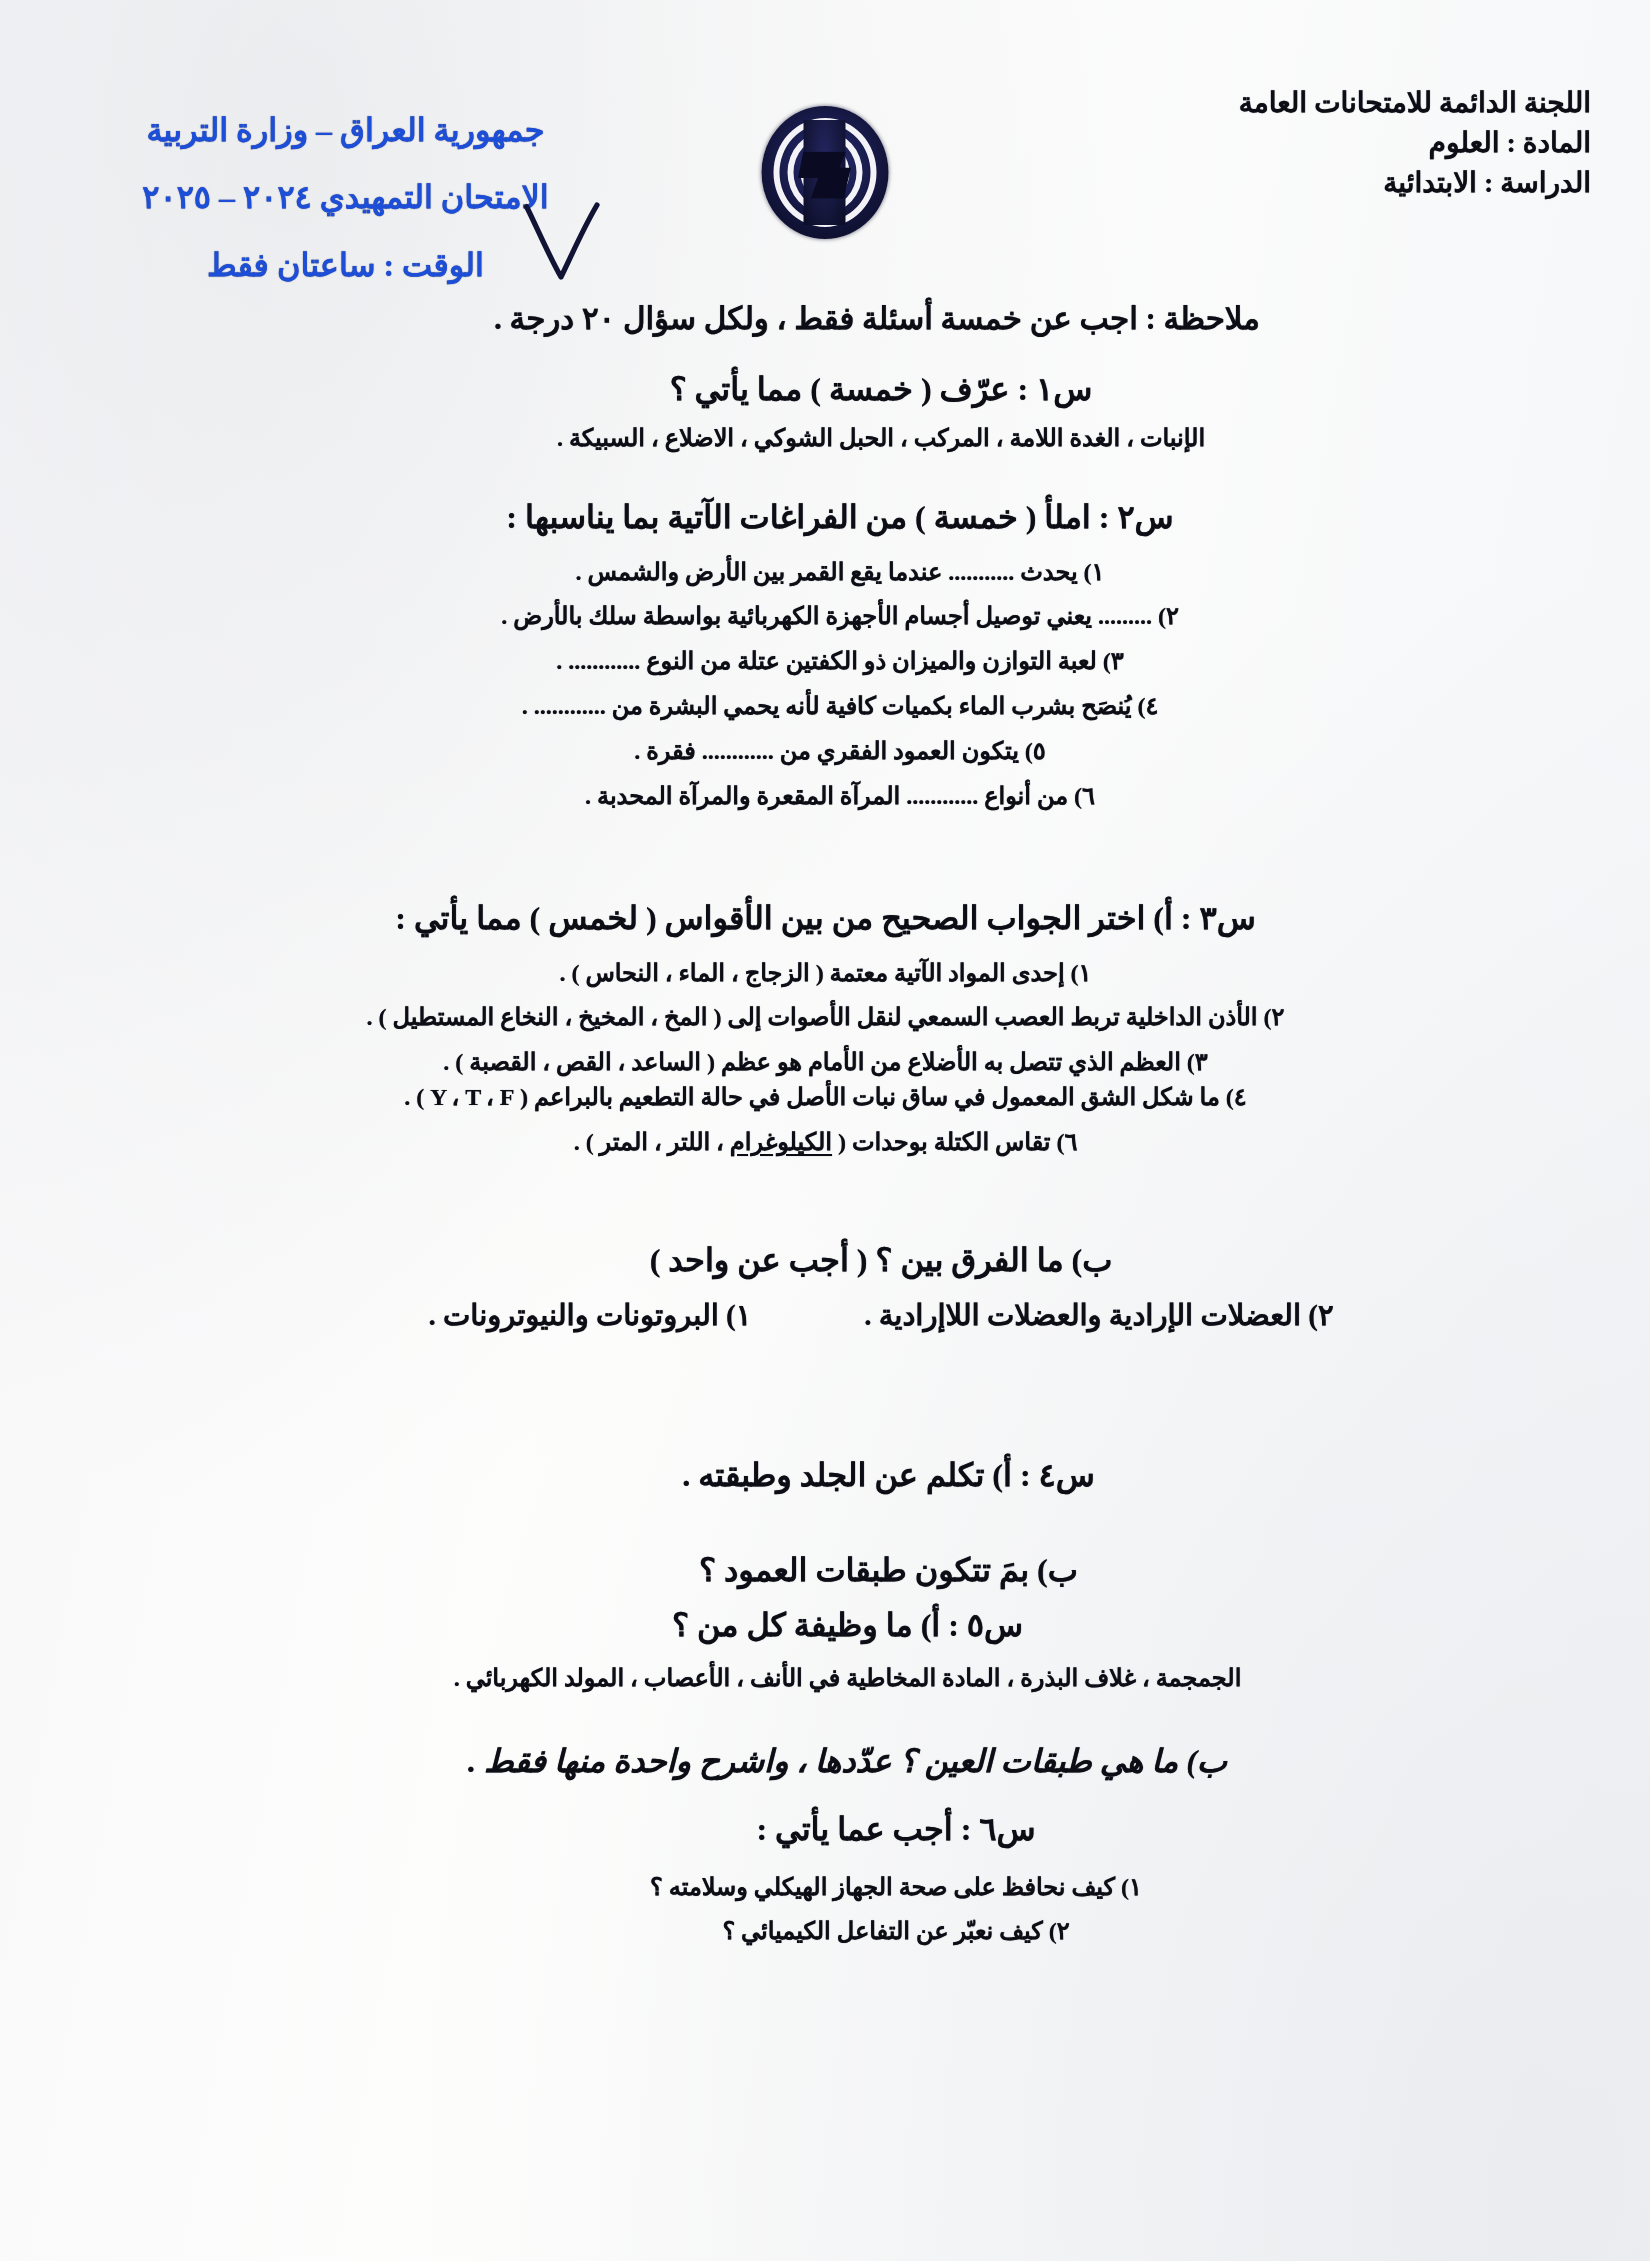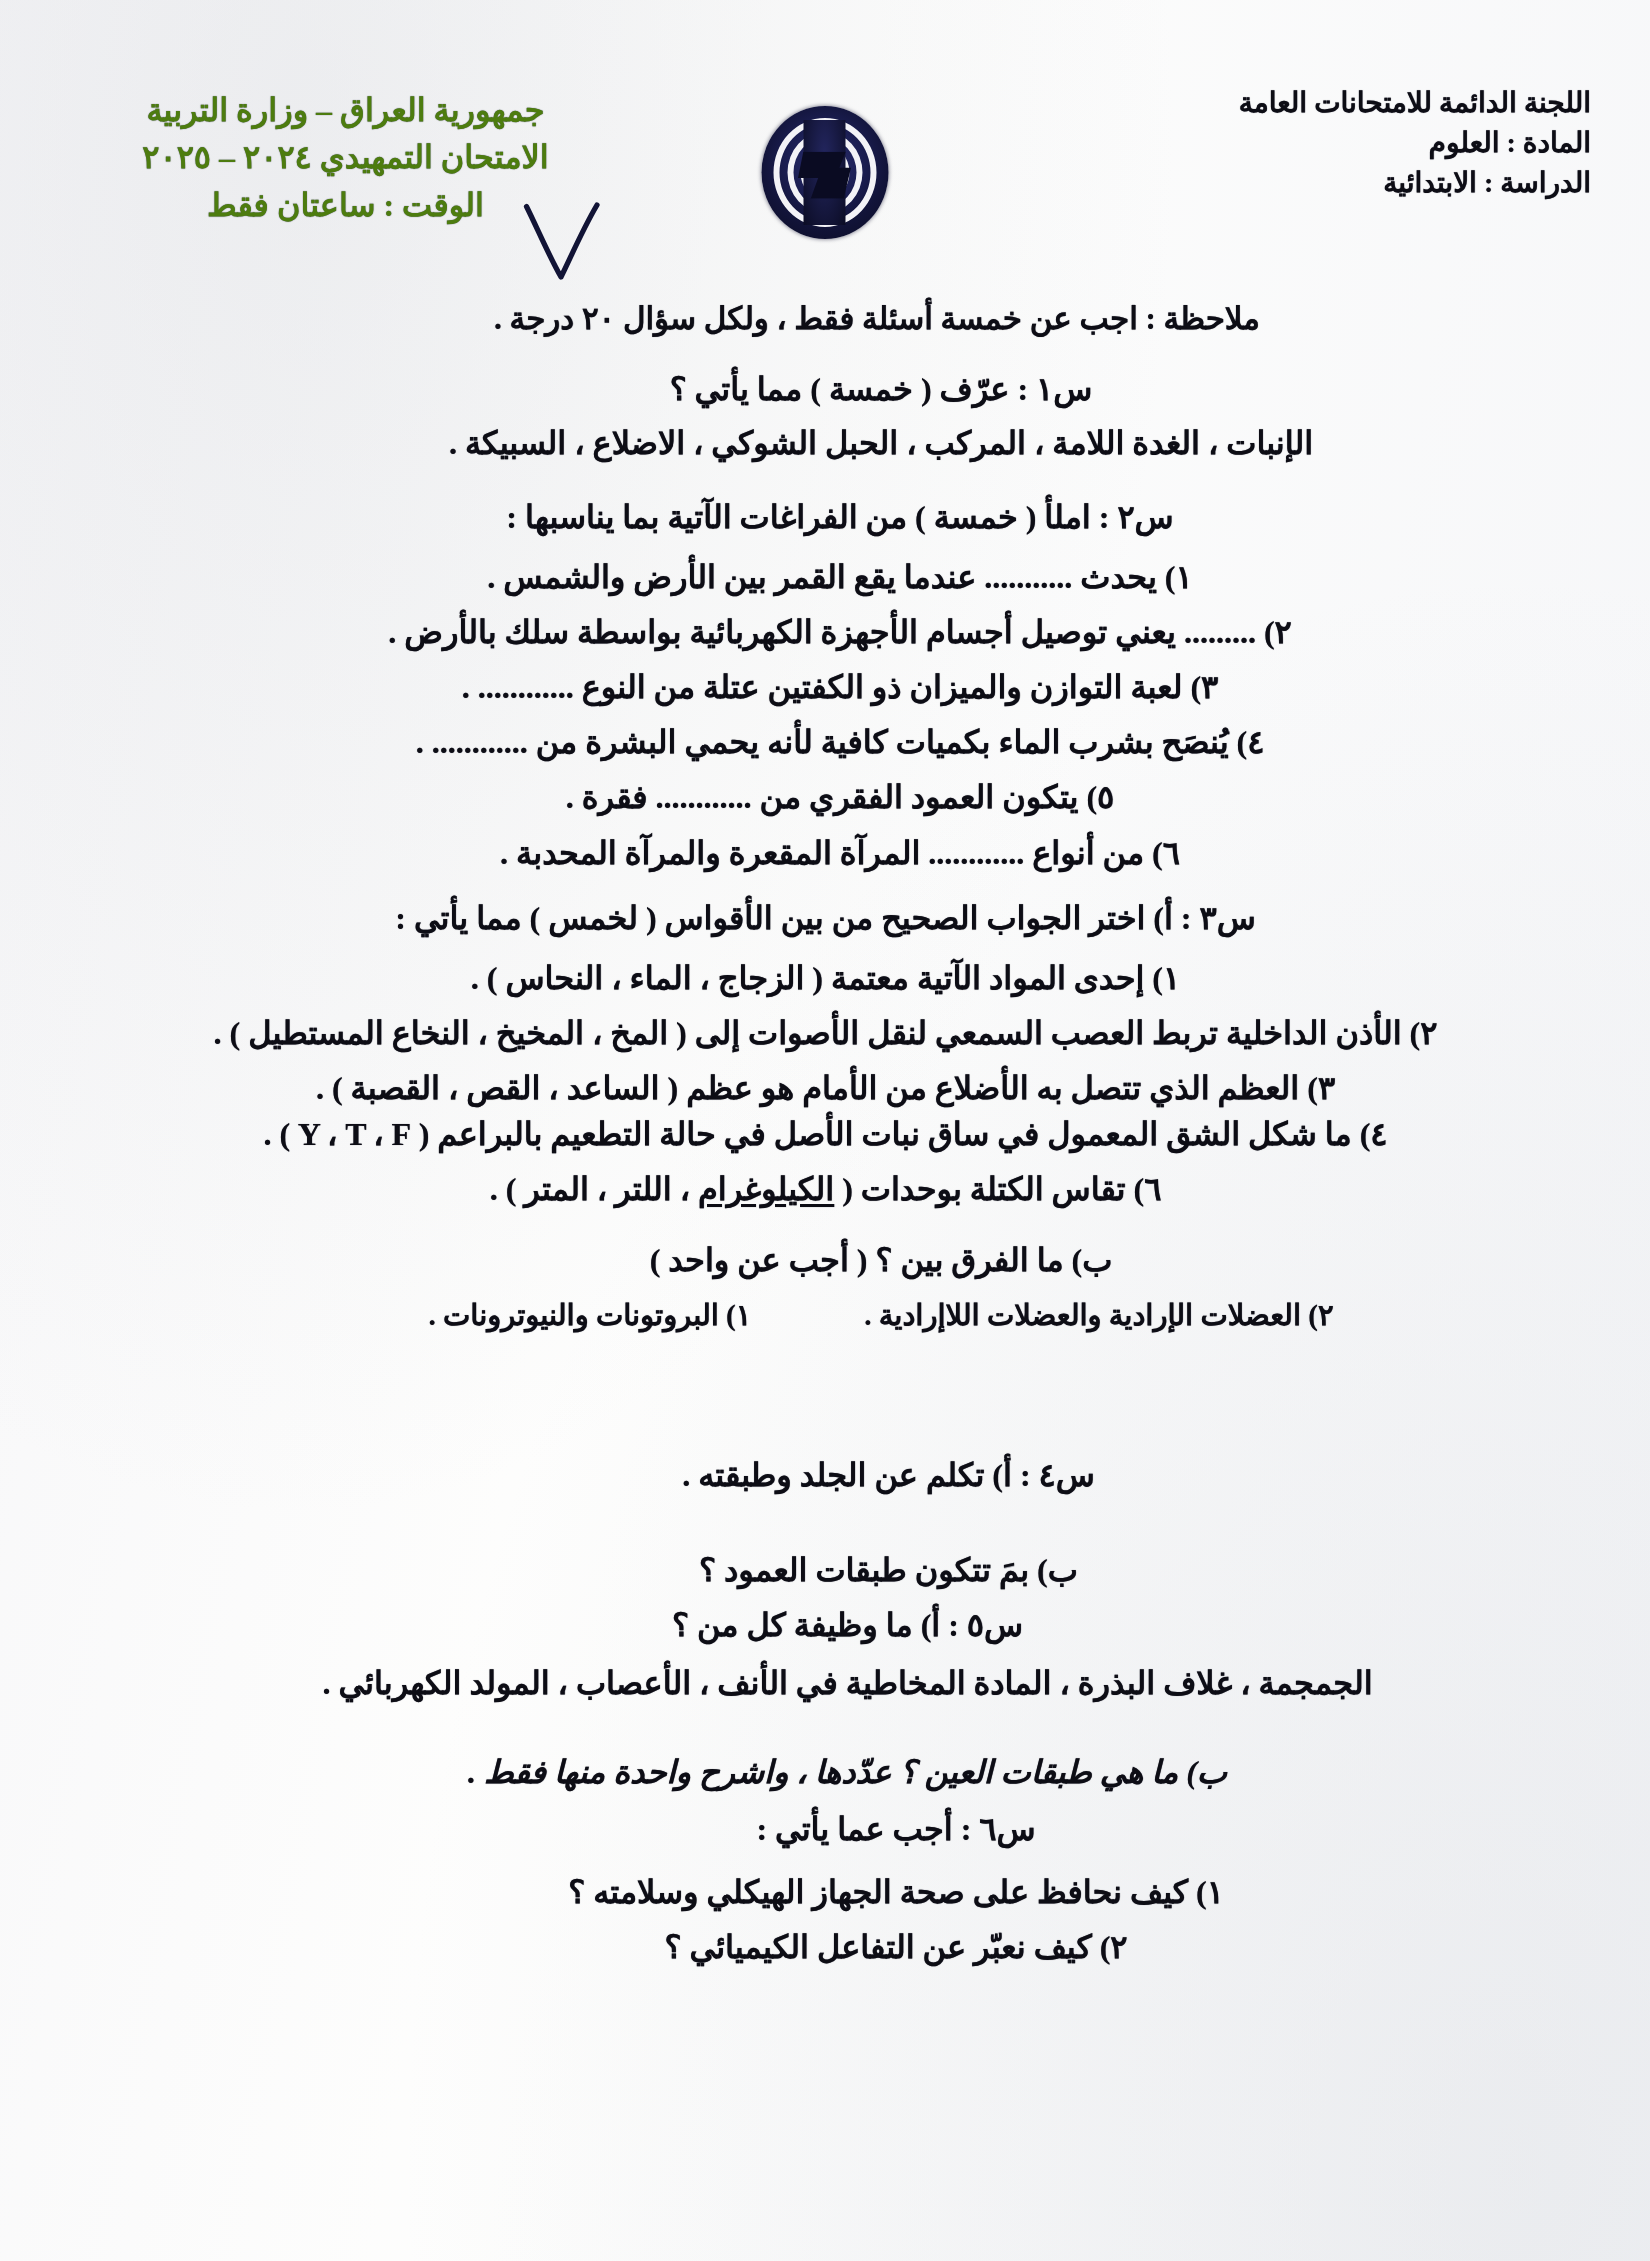--- a/index.html
+++ b/index.html
@@ -65,22 +65,23 @@
     position: absolute;
     top: 87px;
     left: 45px;
     width: 603px;
     text-align: center;
   }
   .hdr-left .line {
     font-size: 32px;
     line-height: 1.48;
     white-space: nowrap;
-    color: #4d7c0f;
+    color: #1d4ed8;
     text-shadow: 0 0 1.1px rgba(16,18,60,0.7);
+    margin-top: 20px;
   }
   .hdr-left .line.l1 { letter-spacing: -0.8px; }
 
   .emblem {
     position: absolute;
     top: 106px;
     left: 50%;
     transform: translateX(-50%);
     width: 127px;
     height: 133px;
@@ -140,21 +141,21 @@
     font-size: 31px;
   }
 
   .q-block { position: absolute; }
   .q-head {
     font-size: 32px;
     line-height: 1.3;
     white-space: nowrap;
   }
   .q-item {
-    font-size: 32px;
+    font-size: 24px;
     line-height: 1.3;
     white-space: nowrap;
   }
   .c { text-align: center; }
   .underline { text-decoration: underline; text-underline-offset: 3.8px; }
 
   .row-two {
     display: flex;
     justify-content: center;
     gap: 113px;

